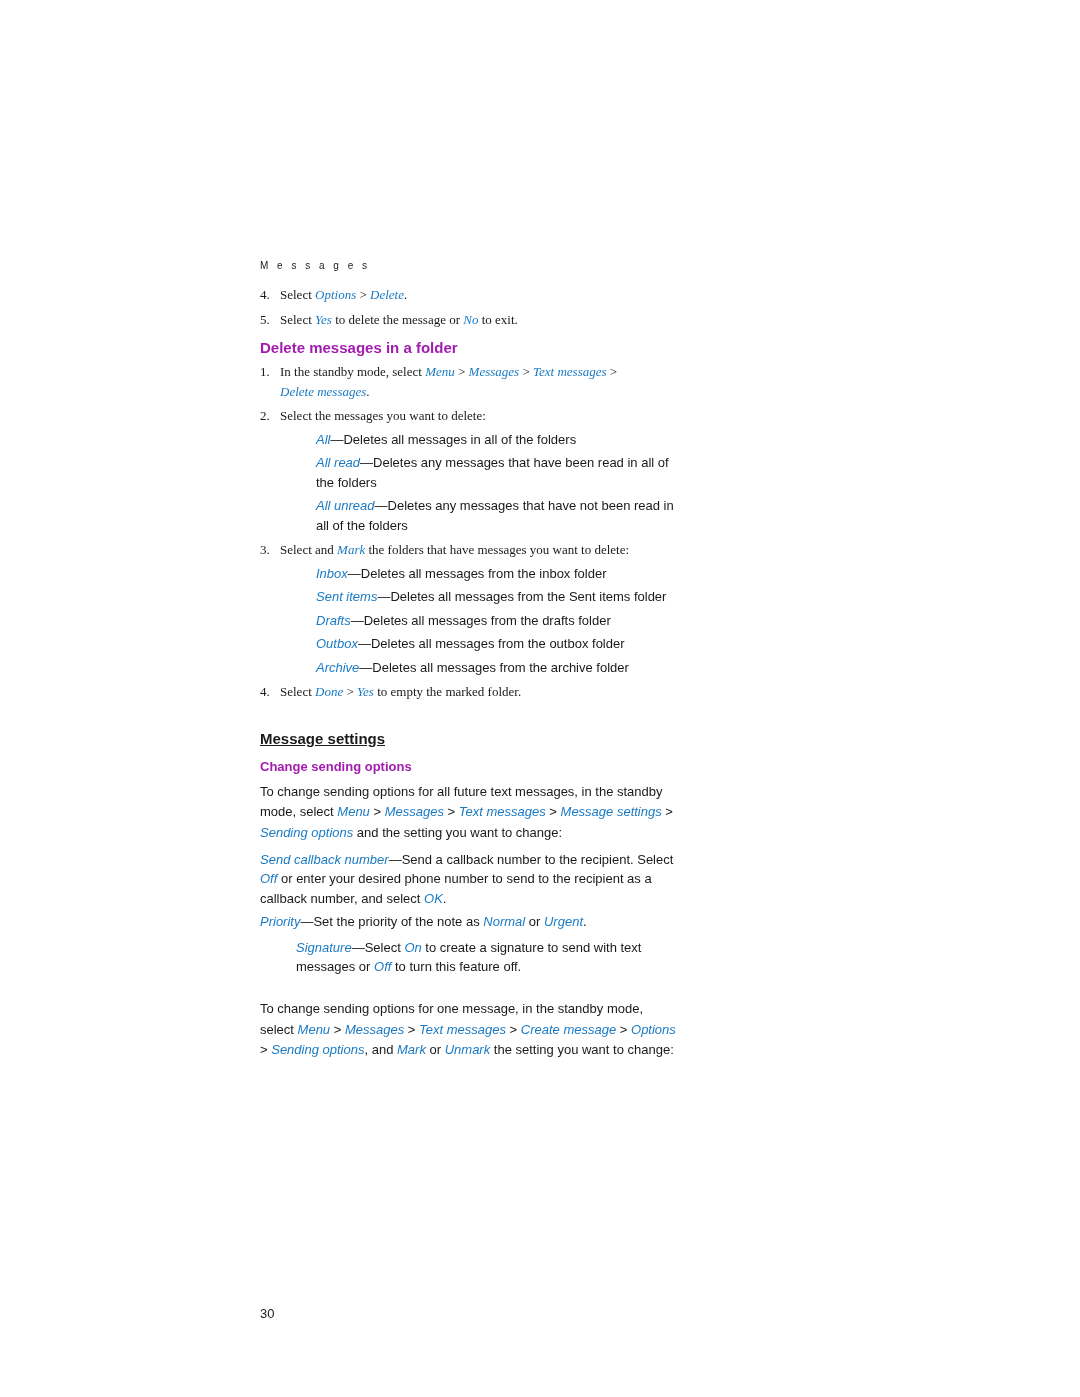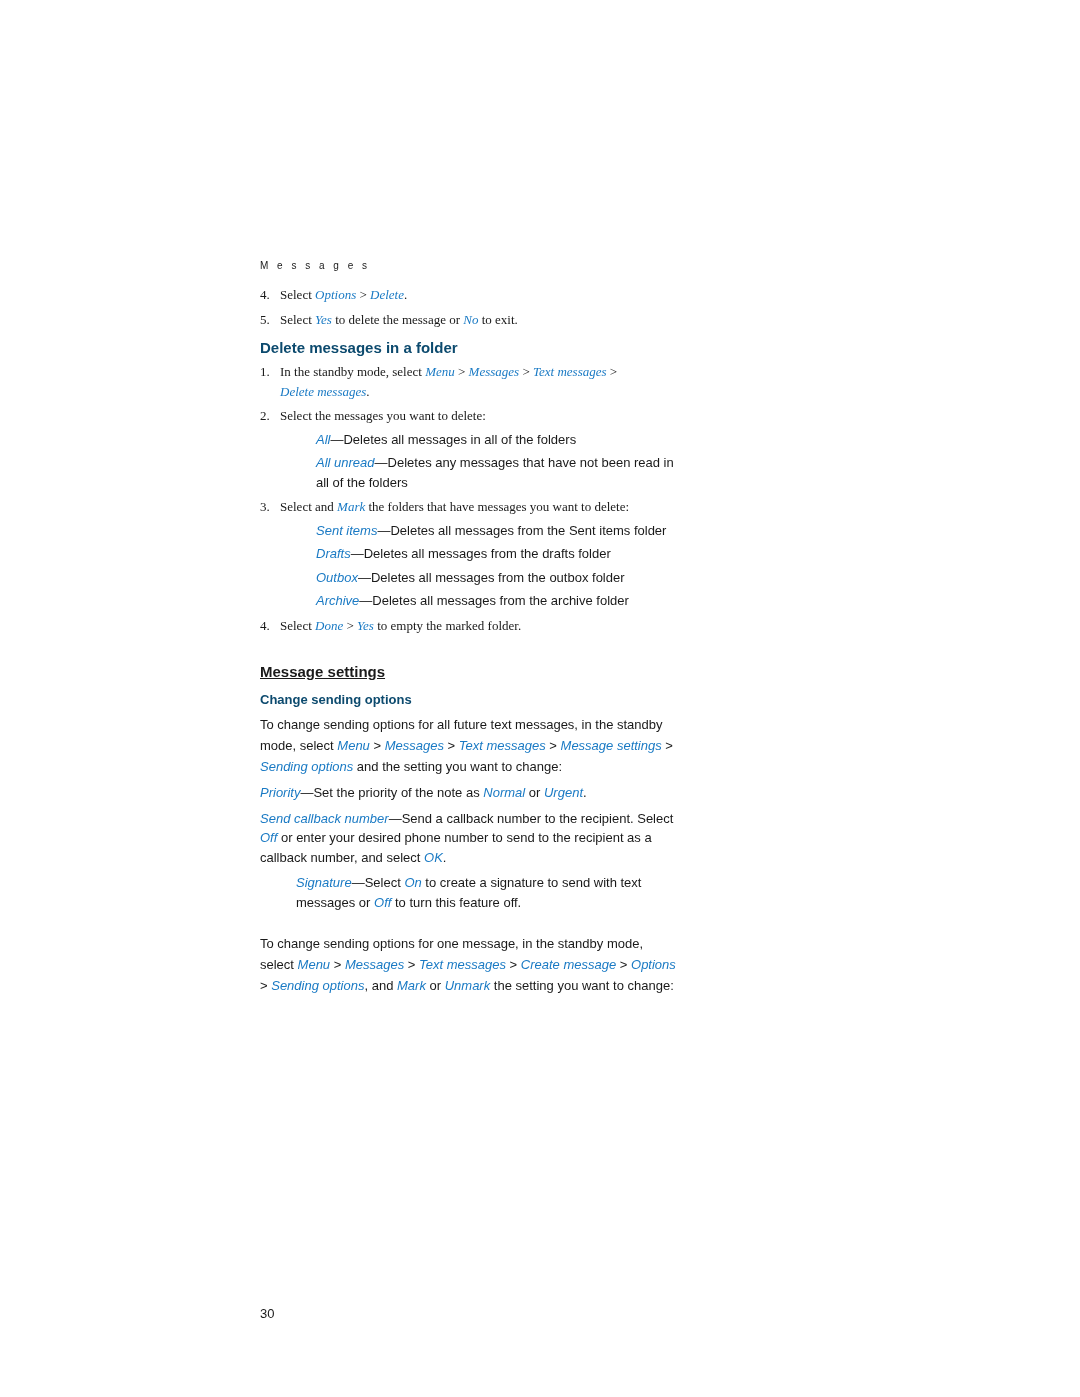--- a/index.html
+++ b/index.html
@@ -64,21 +64,21 @@
       font-weight: bold;
       color: #1a1a1a;
       text-decoration: underline;
       margin: 28px 0 12px 0;
     }
 
     h3 {
       font-family: Arial, Helvetica, sans-serif;
       font-size: 13px;
       font-weight: bold;
-      color: #0c4a6e;
+      color: #a21caf;
       margin: 0 0 8px 0;
     }
 
     .body-text {
       font-size: 13px;
       line-height: 1.6;
       margin-bottom: 6px;
       font-family: Arial, Helvetica, sans-serif;
     }
 
@@ -146,27 +146,29 @@
       <li>
         <span class="num">1.</span>
         In the standby mode, select <span class="link">Menu</span> &gt; <span class="link">Messages</span> &gt; <span class="link">Text messages</span> &gt;<br>
         <span class="link">Delete messages</span>.
       </li>
       <li>
         <span class="num">2.</span>
         Select the messages you want to delete:
         <ul class="sub-list">
           <li><span class="link">All</span>—Deletes all messages in all of the folders</li>
+          <li><span class="link">All read</span>—Deletes any messages that have been read in all of the folders</li>
           <li><span class="link">All unread</span>—Deletes any messages that have not been read in all of the folders</li>
         </ul>
       </li>
       <li>
         <span class="num">3.</span>
         Select and <span class="link">Mark</span> the folders that have messages you want to delete:
         <ul class="sub-list">
+          <li><span class="link">Inbox</span>—Deletes all messages from the inbox folder</li>
           <li><span class="link">Sent items</span>—Deletes all messages from the Sent items folder</li>
           <li><span class="link">Drafts</span>—Deletes all messages from the drafts folder</li>
           <li><span class="link">Outbox</span>—Deletes all messages from the outbox folder</li>
           <li><span class="link">Archive</span>—Deletes all messages from the archive folder</li>
         </ul>
       </li>
       <li>
         <span class="num">4.</span>
         Select <span class="link">Done</span> &gt; <span class="link">Yes</span> to empty the marked folder.
       </li>
@@ -176,28 +178,28 @@
   <div class="section-block">
     <h2>Message settings</h2>
 
     <div>
       <h3>Change sending options</h3>
 
       <p class="body-text">
         To change sending options for all future text messages, in the standby mode, select <span class="link">Menu</span> &gt; <span class="link">Messages</span> &gt; <span class="link">Text messages</span> &gt; <span class="link">Message settings</span> &gt; <span class="link">Sending options</span> and the setting you want to change:
       </p>
 
+      <div class="sub-item" style="margin-top:6px;">
+        <span class="link">Send callback number</span>—Send a callback number to the recipient. Select <span class="link">Off</span> or enter your desired phone number to send to the recipient as a callback number, and select <span class="link">OK</span>.
+      </div>
+
       <div class="sub-item">
         <span class="link">Priority</span>—Set the priority of the note as <span class="link">Normal</span> or <span class="link">Urgent</span>.
       </div>
 
-      <div class="sub-item" style="margin-top:6px;">
-        <span class="link">Send callback number</span>—Send a callback number to the recipient. Select <span class="link">Off</span> or enter your desired phone number to send to the recipient as a callback number, and select <span class="link">OK</span>.
-      </div>
-
       <div class="sub-item" style="margin-top:6px;margin-left:36px;">
         <span class="link">Signature</span>—Select <span class="link">On</span> to create a signature to send with text messages or <span class="link">Off</span> to turn this feature off.
       </div>
 
       <p class="body-text" style="margin-top:22px;">
         To change sending options for one message, in the standby mode, select <span class="link">Menu</span> &gt; <span class="link">Messages</span> &gt; <span class="link">Text messages</span> &gt; <span class="link">Create message</span> &gt; <span class="link">Options</span> &gt; <span class="link">Sending options</span>, and <span class="link">Mark</span> or <span class="link">Unmark</span> the setting you want to change:
       </p>
 
     </div>
   </div>

